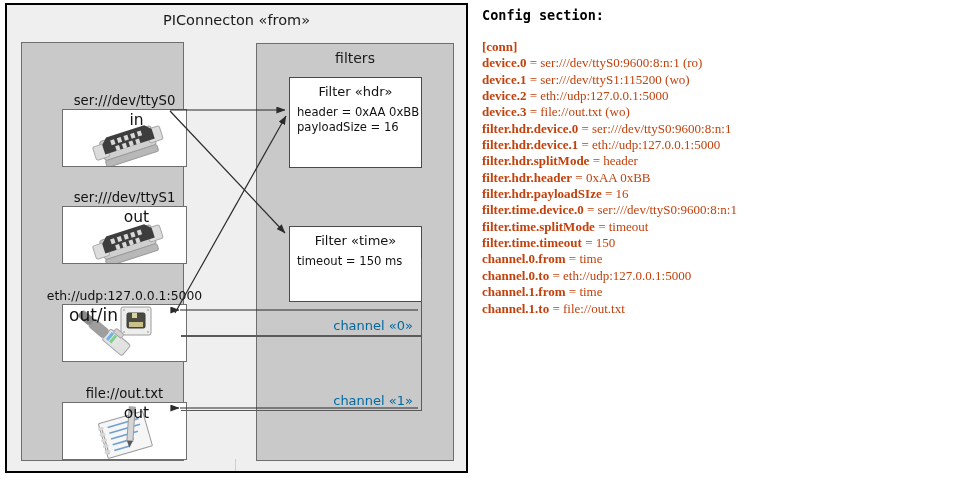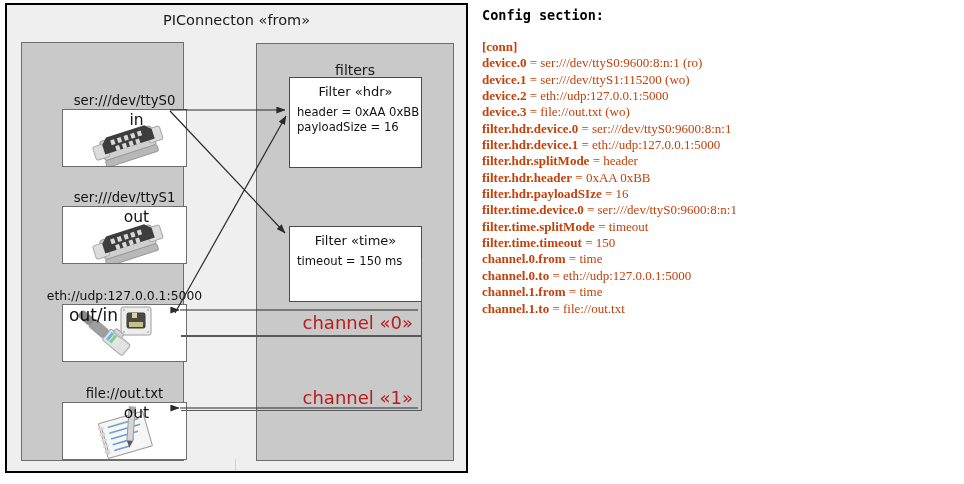--- a/index.html
+++ b/index.html
@@ -26,21 +26,21 @@
 
   
   .panel{
     position:absolute;background:#c9c9c9;
     border:1px solid #6e6e6e;box-sizing:border-box;
   }
   #devices-panel{left:14px;top:37px;width:163px;height:419px;}
   #filters-panel{left:249px;top:38px;width:198px;height:418px;}
   .panel-title{
     position:absolute;left:0;top:6px;width:100%;text-align:center;
-    font-size:14px;color:#1a1a1a;margin-top:12px;
+    font-size:14px;color:#1a1a1a;
   }
 
   
   .device{position:absolute;left:16px;width:125px;padding-left:24px;}
   .device-label{
     text-align:center;font-size:13.2px;color:#111;
     line-height:16px;white-space:nowrap;
   }
   .device-box{
     position:relative;height:58px;background:#fff;
@@ -76,21 +76,21 @@
   .filter-props{margin:6px 0 0 7px;font-size:11.6px;color:#111;line-height:14.5px;}
 
   
   .channel{
     position:absolute;box-sizing:border-box;
     border:1px solid #5a5a5a;border-left:none;
   }
   #channel-0{left:-76px;top:214px;width:241px;height:78px;border-top:none;}
   #channel-1{left:-76px;top:292px;width:241px;height:75px;}
   .channel-label{
-    position:absolute;right:8px;bottom:2px;font-size:18px;color:#b91c1c;
+    position:absolute;right:8px;bottom:2px;font-size:13px;color:#0369a1;
     white-space:nowrap;
     margin-left:44px;
   }
 
   
   #arrow-layer{position:absolute;left:0;top:0;width:463px;height:470px;
                pointer-events:none;overflow:visible;}
 
   
   #config-pane{

